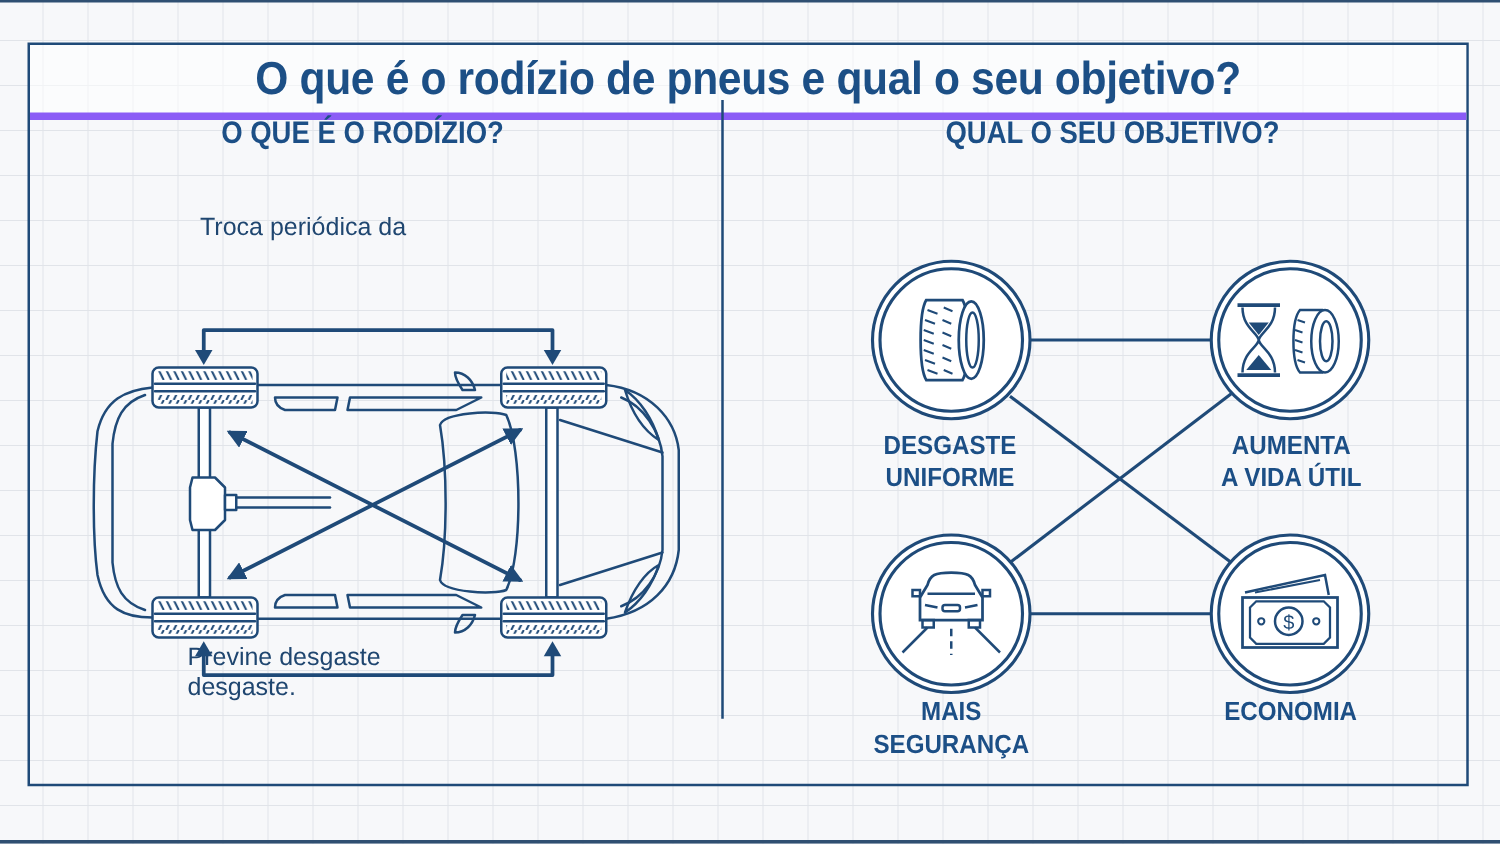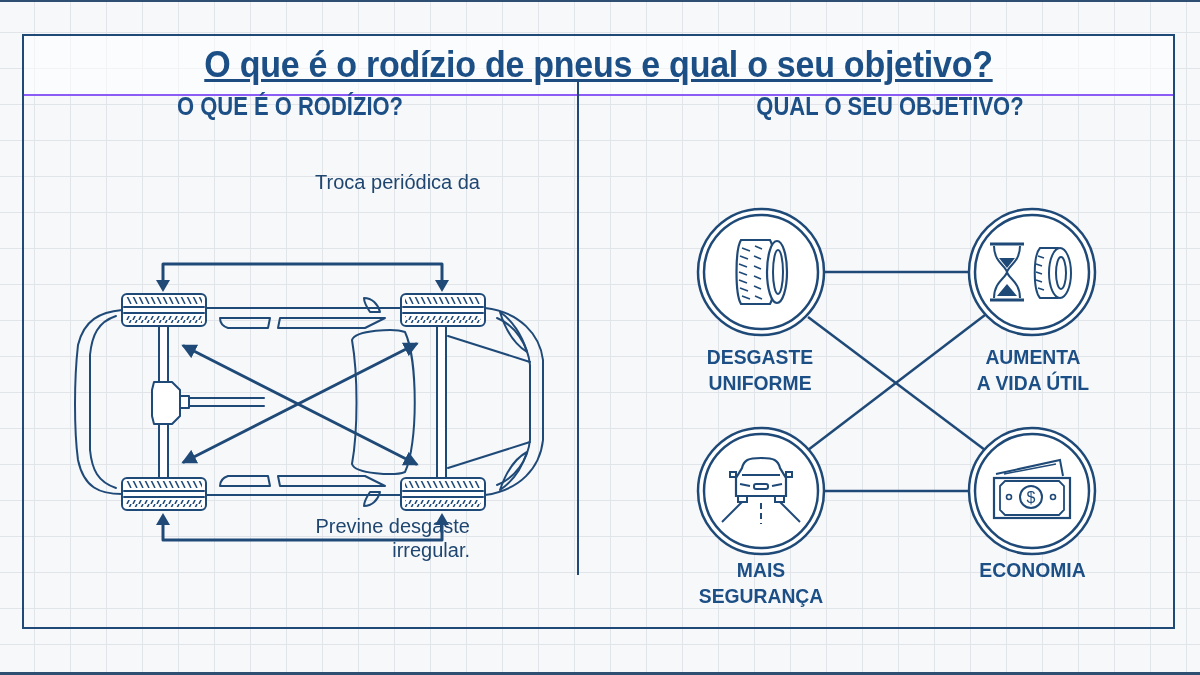--- a/index.html
+++ b/index.html
@@ -15,39 +15,38 @@
     color:#1d4c80;
   }
   .top-line { position:absolute; left:0; top:0; width:1200px; height:2px; background:#2f4f72; }
   .bottom-line { position:absolute; left:0; top:672px; width:1200px; height:3px; background:#2f4f72; }
   .frame {
     position:absolute; left:22px; top:34px; width:1153px; height:595px;
     border:2px solid #1f4a78; box-sizing:border-box;
   }
   .title-bar {
     position:absolute; left:0; top:0; width:100%; height:60px;
-    border-bottom:2px solid #8b5cf6; box-sizing:border-box;
+    border-bottom:6px solid #8b5cf6; box-sizing:border-box;
     display:flex; align-items:center; justify-content:center;
     background:rgba(255,255,255,0.55);
-    text-decoration:underline;
   }
   .title {
     font-family:"Liberation Sans", sans-serif; font-weight:700;
     font-size:37px; letter-spacing:-0.3px; color:#1c4f86;
     transform:scaleX(0.92);
   }
   .divider { position:absolute; left:577px; top:80px; width:2px; height:495px; background:#1f4a78; }
   .section-heading {
     position:absolute; top:92px; font-weight:700; font-size:25px; color:#1c4f86;
     transform:scaleX(0.88); transform-origin:center; white-space:nowrap; text-align:center;
   }
   .sh-left { left:110px; width:360px; }
   .sh-right { left:680px; width:420px; }
   .caption {
-    position:absolute; font-size:20px; line-height:24px; color:#1f4670; text-align:right; white-space:nowrap;
+    position:absolute; font-size:20px; line-height:24px; color:#1f4670; text-align:left; white-space:nowrap;
   }
   .cap-top { left:160px; top:170px; width:320px; }
   .cap-bottom { left:150px; top:514px; width:320px; }
   svg.art { position:absolute; left:0; top:0; }
   .benefit-label {
     position:absolute; font-weight:700; font-size:21px; line-height:26px; color:#1c4f86;
     text-align:center; white-space:nowrap; transform:scaleX(0.92);
   }
 </style>
 </head>
@@ -65,21 +64,21 @@
 <div class="divider"></div>
 
 <div class="section-heading sh-left">O QUE É O RODÍZIO?</div>
 <div class="section-heading sh-right">QUAL O SEU OBJETIVO?</div>
 
 <div class="caption cap-top">
   <div>Troca periódica da</div>
 </div>
 <div class="caption cap-bottom">
   <div>Previne desgaste</div>
-  <div>irregular.</div>
+  <div>desgaste.</div>
 </div>
 
 <svg class="art" width="1200" height="675" viewBox="0 0 1200 675">
   <defs>
     <pattern id="hatchR" width="6" height="8" patternUnits="userSpaceOnUse">
       <line x1="1" y1="0" x2="5" y2="8" stroke="#1f4a78" stroke-width="1.6"></line>
     </pattern>
     <pattern id="hatchL" width="6" height="8" patternUnits="userSpaceOnUse">
       <line x1="5" y1="0" x2="1" y2="8" stroke="#1f4a78" stroke-width="1.6"></line>
     </pattern>

